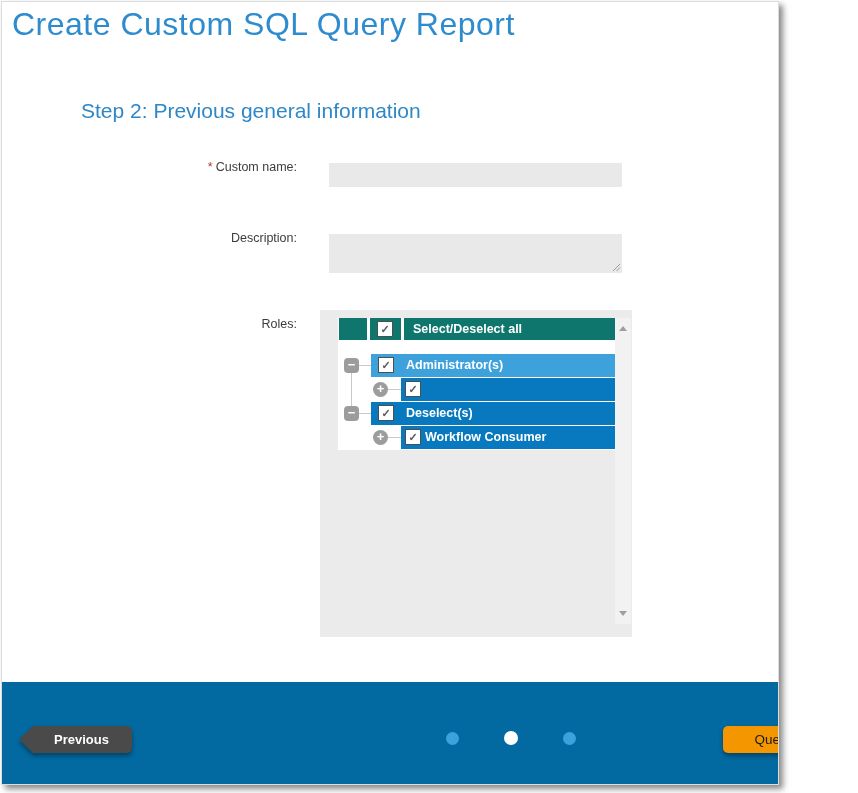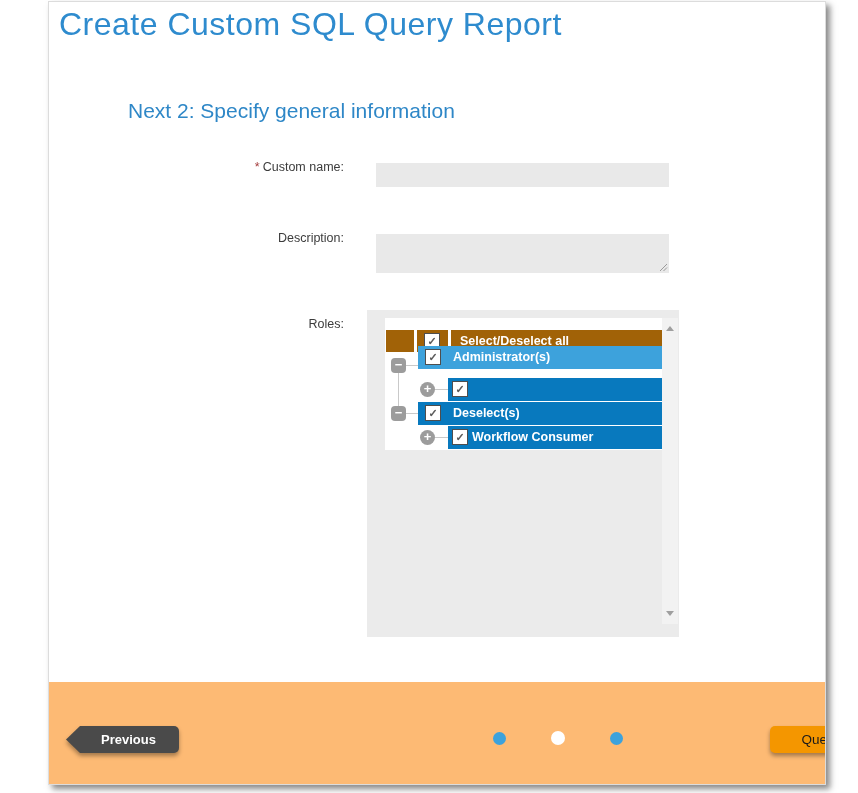--- a/index.html
+++ b/index.html
@@ -2,21 +2,20 @@
 <html><head>
 <meta charset="utf-8">
 <style>
   * { margin:0; padding:0; box-sizing:border-box; }
   html,body { width:858px; height:793px; background:#fff; font-family:"Liberation Sans", sans-serif; }
   .window {
     position:absolute; left:1px; top:1px; width:778px; height:784px;
     background:#fff; border:1px solid #dcdcdc;
     box-shadow:4px 4px 6px rgba(40,40,40,0.55);
     overflow:hidden;
-    margin-left:47px;
   }
   .page-title {
     position:absolute; left:10px; top:4px;
     font-size:32px; font-weight:300; color:#2e8bce; letter-spacing:0.5px;
   }
   .step-heading {
     position:absolute; left:79px; top:97px;
     font-size:21px; font-weight:300; color:#2e87c7;
   }
   .field-label {
@@ -37,39 +36,39 @@
     resize:none; font-size:13px; color:#333; padding:3px 6px; font-family:"Liberation Sans", sans-serif;
   }
   .resize-handle { position:absolute; right:1px; bottom:1px; }
 
   
   .roles-panel {
     position:absolute; left:318px; top:308px; width:312px; height:327px;
     background:#ebebeb;
   }
   .roles-list { position:absolute; left:18px; top:8px; width:277px; height:132px; background:#fff; }
-  .hdr-cell { position:absolute; top:20px; height:22px; background:#a16207; }
+  .hdr-cell { position:absolute; top:8px; height:22px; background:#0f766e; }
   .hdr-spacer { left:19px;  width:28px; }
   .hdr-check  { left:50px;  width:31px; }
   .hdr-label  { left:84px;  width:211px; color:#fff; font-size:12.5px; font-weight:600;
                 line-height:22px; padding-left:9px; white-space:nowrap; overflow:hidden; }
   .checkbox {
     position:absolute; width:16px; height:16px; background:#fff; border:1px solid #4e4e4e;
     text-align:center; cursor:pointer;
   }
   .checkbox.checked::after {
     content:"\2713"; color:#5c5c5c; font-size:11px; font-weight:bold; line-height:14px; display:block;
   }
   .hdr-check .checkbox { left:7px; top:3px; }
   .tree-row { position:absolute; height:23px; line-height:23px; }
   .row-l1 { left:51px; width:244px; }
   .row-l2 { left:81px; width:214px; }
   .row-hl   { background:#3da2dc; }
   .row-blue { background:#0879be; }
-  .row-admin { top:36px; }
+  .row-admin { top:44px; }
   .row-wfadmin { top:68px; }
   .row-consumer { top:92px; }
   .row-wfconsumer { top:116px; }
   .tree-row .row-label {
     position:absolute; color:#fff; font-size:12.5px; font-weight:600; white-space:nowrap;
   }
   .row-l1 .checkbox { left:7px; top:3px; }
   .row-l1 .row-label { left:35px; }
   .row-l2 .checkbox { left:4px; top:3px; }
   .row-l2 .row-label { left:24px; }
@@ -93,21 +92,21 @@
   .conn-h4 { left:68px; top:127px; width:13px; height:1px; }
   .scrollbar {
     position:absolute; left:295px; top:8px; width:16px; height:306px; background:#f2f2f2;
   }
   .scroll-arrow { position:absolute; left:4px; width:0; height:0; cursor:pointer; }
   .arrow-up   { top:8px;    border-left:4px solid transparent; border-right:4px solid transparent; border-bottom:5px solid #9f9f9f; }
   .arrow-down { bottom:8px; border-left:4px solid transparent; border-right:4px solid transparent; border-top:5px solid #9f9f9f; }
 
   
   .footer {
-    position:absolute; left:0; bottom:0; width:100%; height:102px; background:#fdba74;
+    position:absolute; left:0; bottom:0; width:100%; height:102px; background:#0369a1;
   }
   .btn-shadow { position:absolute; filter:drop-shadow(0 3px 2px rgba(0,0,0,0.35)); }
   .prev-wrap { left:17px; top:44px; }
   .next-wrap { left:721px; top:44px; }
   .prev-btn, .next-btn {
     border:none; cursor:pointer; height:27px; font-family:"Liberation Sans", sans-serif;
     display:flex; align-items:center; justify-content:center; border-radius:5px;
   }
   .prev-btn {
     width:113px; background:#4a4a4a; color:#fff; font-size:13px; font-weight:bold;
@@ -127,21 +126,21 @@
   .dot-2 { left:58px; width:14px; height:14px; top:0; background:#ffffff; }
   .dot-3 { left:117px; }
 </style>
 </head>
 <body>
 
 <div class="window">
 
   <h1 class="page-title">Create Custom SQL Query Report</h1>
 
-  <h2 class="step-heading">Next 2: Specify general information</h2>
+  <h2 class="step-heading">Step 2: Previous general information</h2>
 
   <div class="field-label lbl-report"><span class="req">*</span><span>Custom name:</span></div>
   <input class="report-input" type="text" value="" style="">
 
   <div class="field-label lbl-desc">Description:</div>
   <div class="desc-wrap">
     <textarea class="desc-input" style=""></textarea>
     <svg class="resize-handle" width="9" height="9" viewBox="0 0 9 9">
       <path d="M1 8 L8 1 M4.5 8 L8 4.5" stroke="#9a9a9a" stroke-width="1" fill="none"></path>
     </svg>

